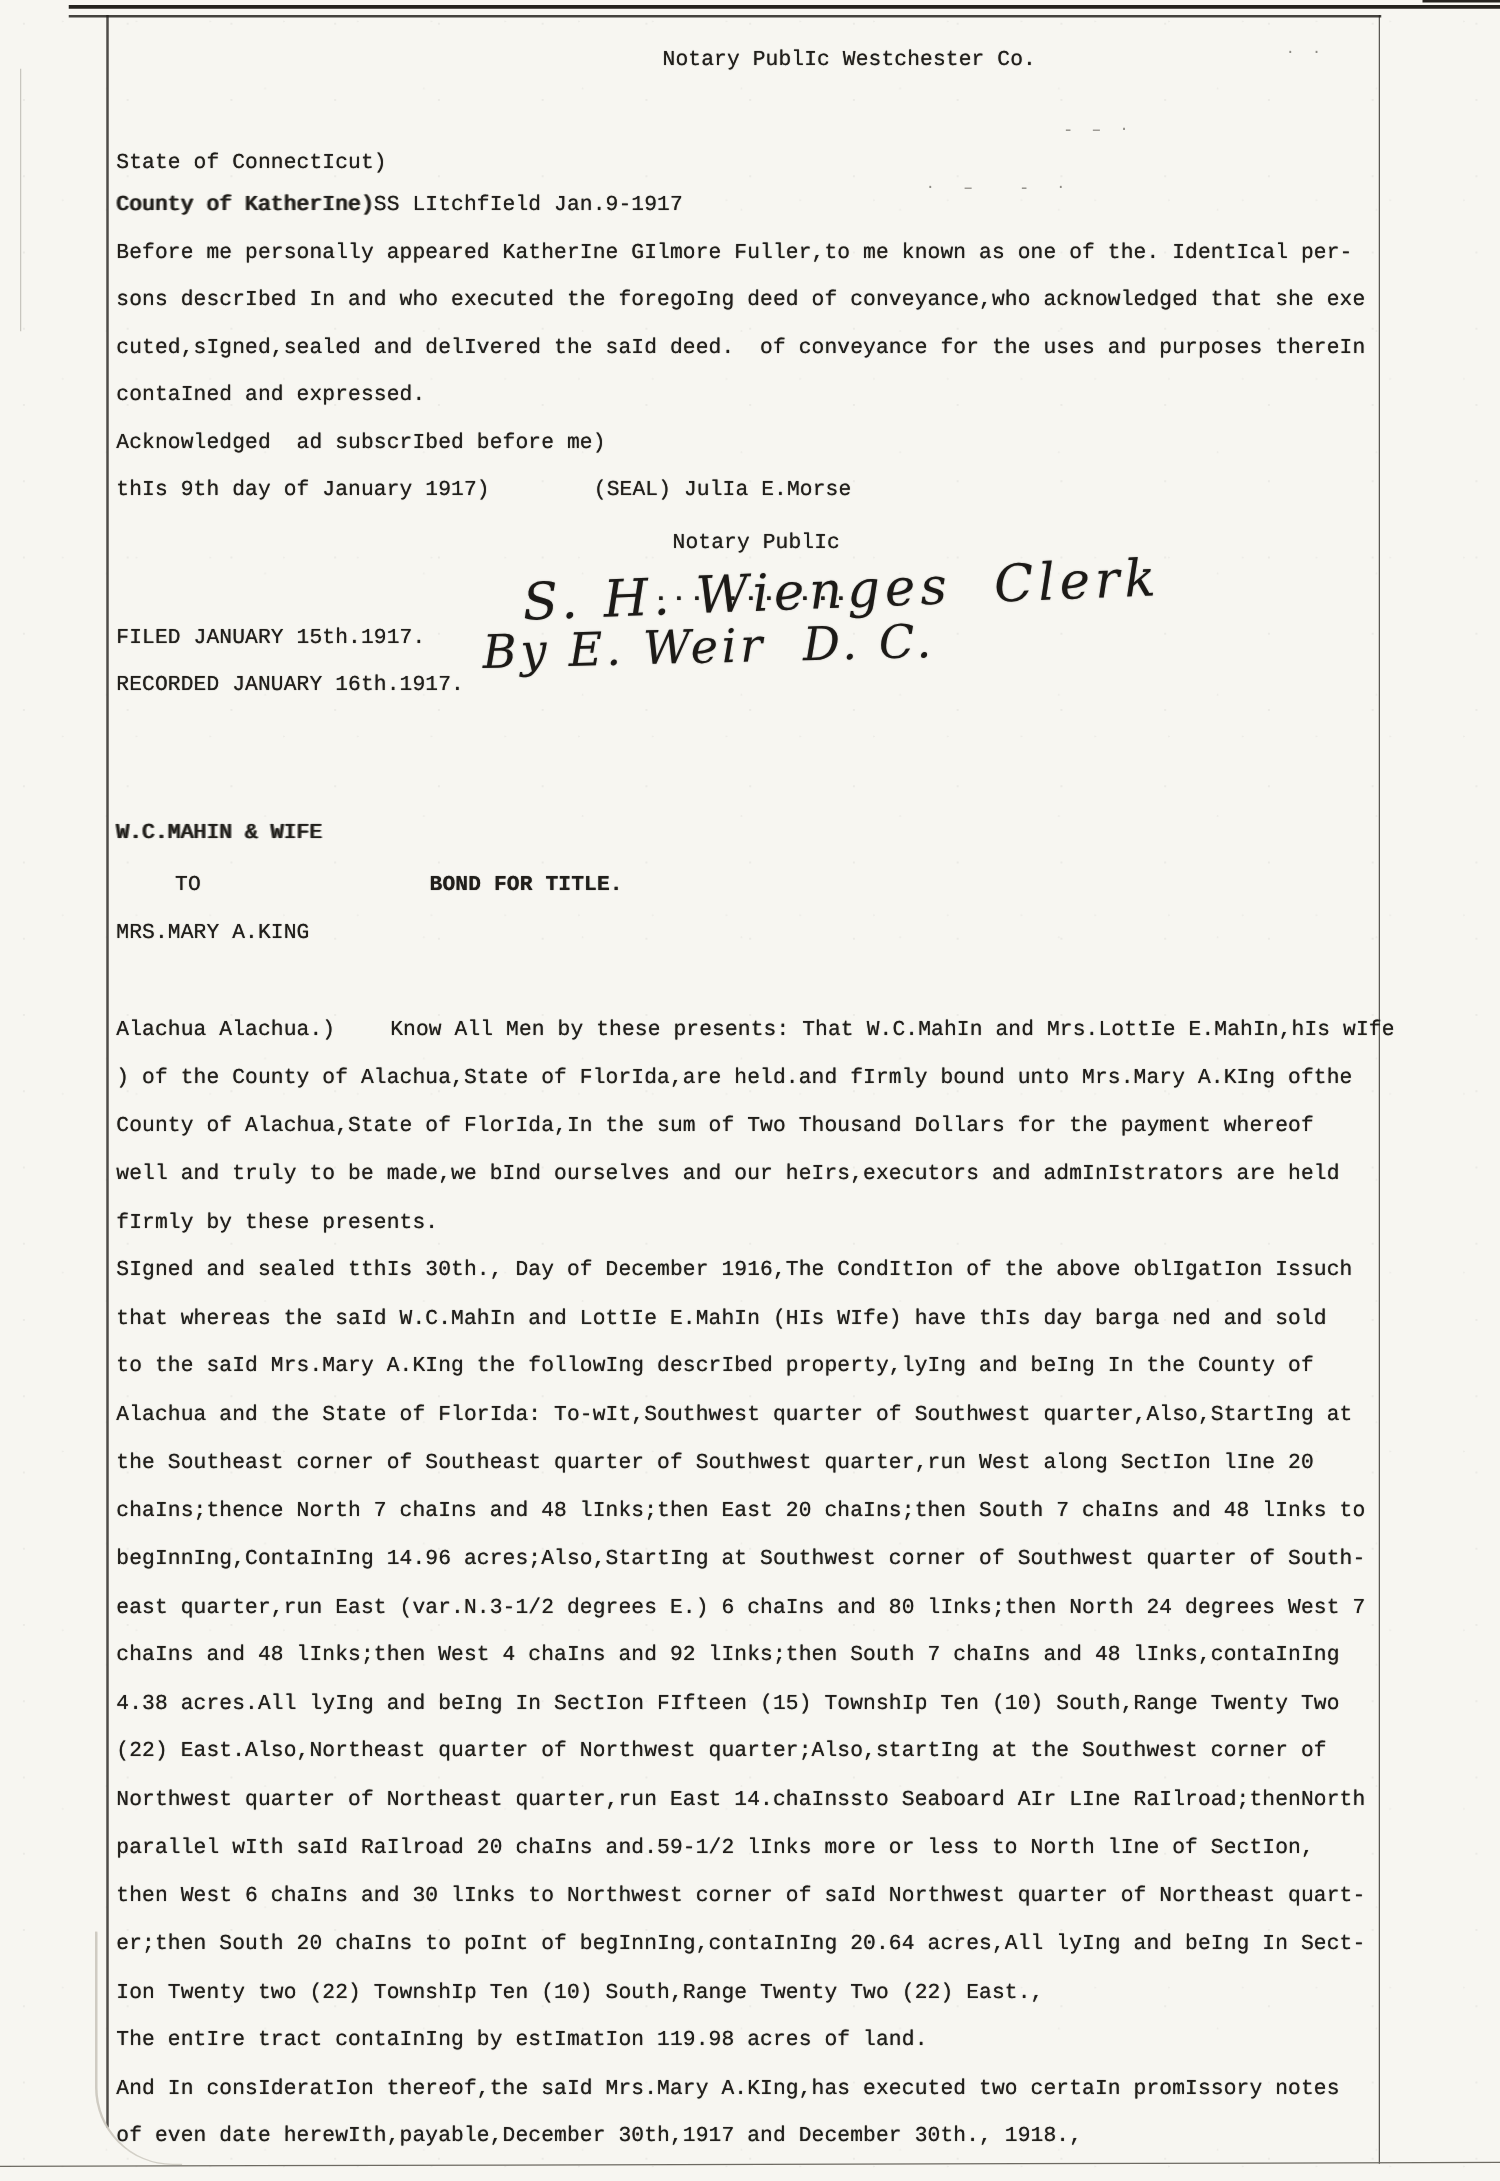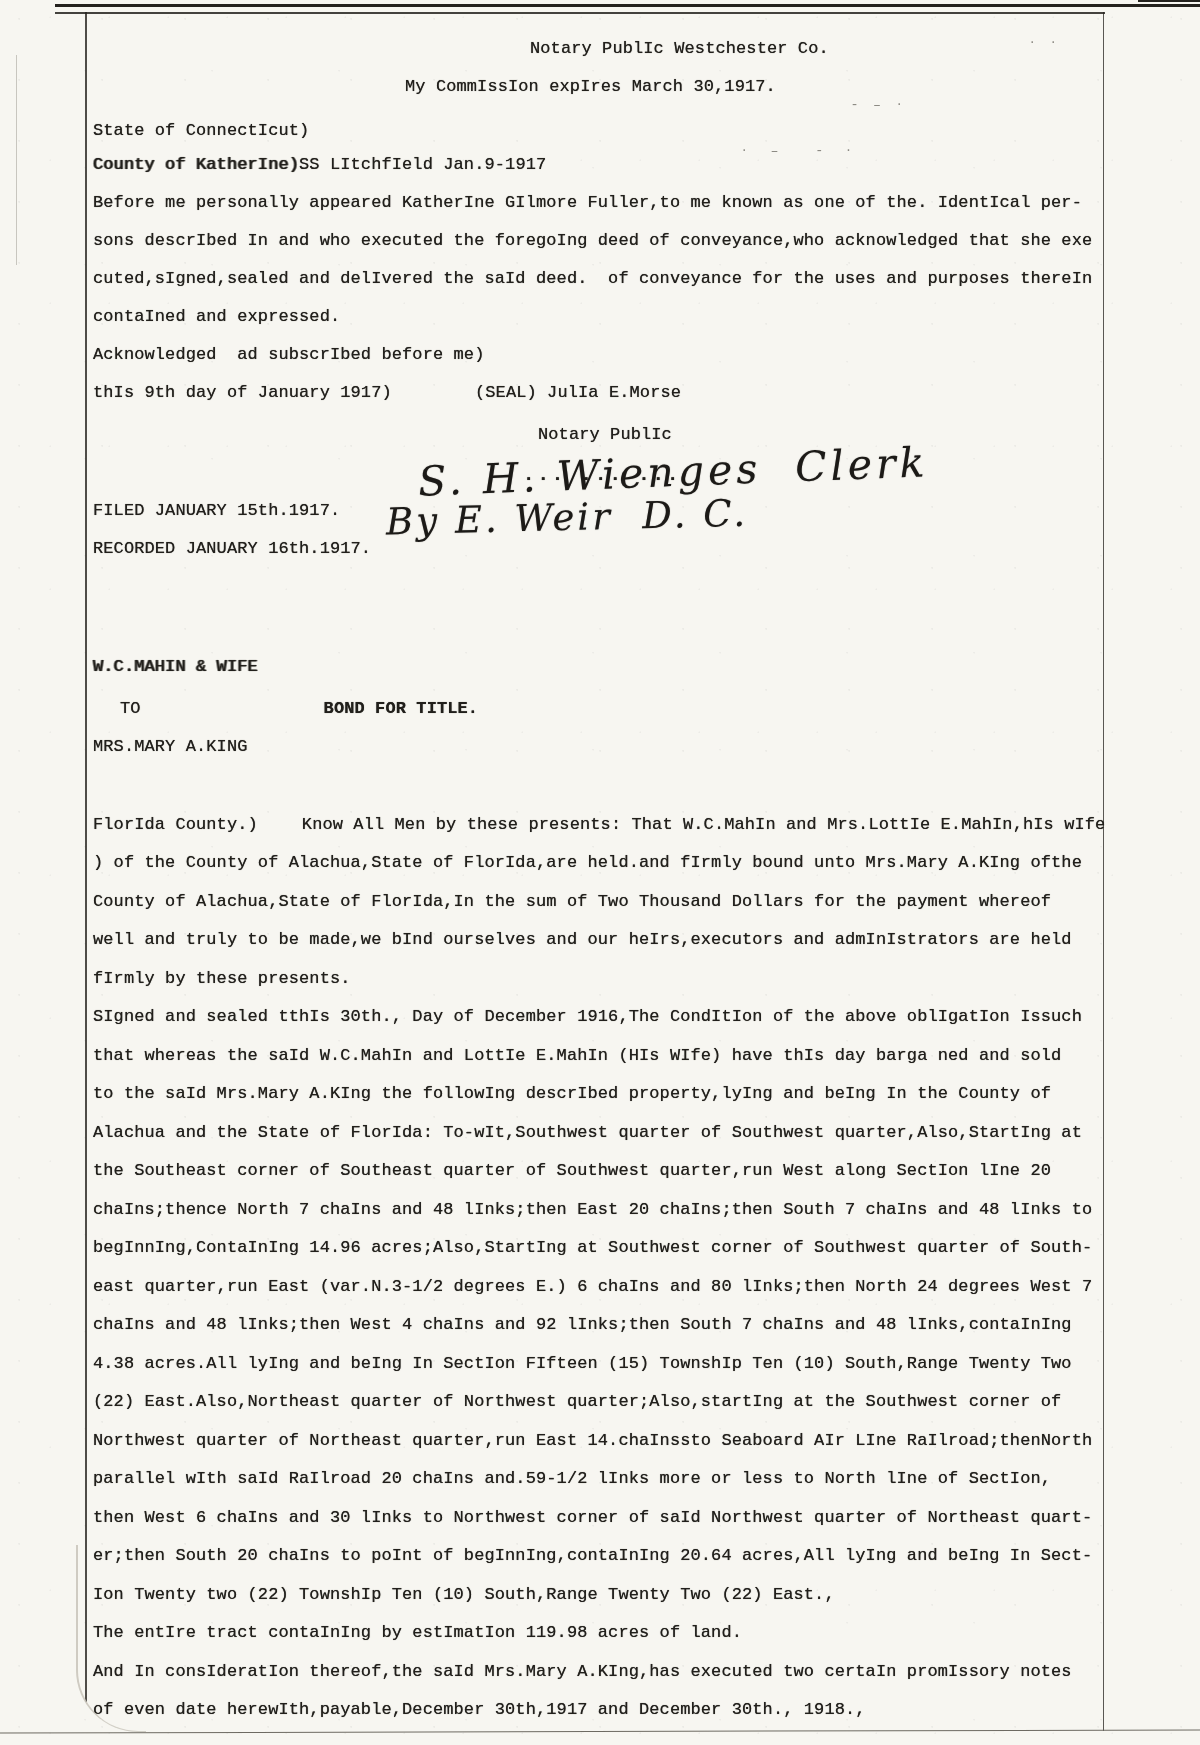--- a/index.html
+++ b/index.html
@@ -39,21 +39,21 @@
   .edge-faint{position:absolute;left:16px;top:55px;width:1px;height:210px;background:#9a968d;opacity:.5;}
   .corner-curl{
     position:absolute;left:76px;top:1545px;width:68px;height:186px;
     border-left:2px solid #cbc7bd;border-bottom:1px solid #cfccc3;
     border-bottom-left-radius:62px;opacity:.9;
   }
   .smudge{text-shadow:1px 0 0 rgba(30,28,24,.55), -1px 0 0 rgba(30,28,24,.45), 0 0 1px rgba(30,28,24,.7);}
   .dots{font-weight:bold;letter-spacing:3px;font-size:19px;}
   .seal-abs{position:absolute;left:382px;top:0;white-space:pre;}
   .open-gap{margin-left:44px;}
-  .to-label{margin-left:27px;}
+  .to-label{margin-left:47px;}
   .bond-title{margin-left:183px;font-weight:bold;}
   .handwriting{
     position:absolute;
     font-family:"DejaVu Serif","Liberation Serif",serif;
     font-style:italic;
     color:#1c1a17;
     white-space:pre;
     text-shadow:0 0 1px rgba(28,26,23,.5);
   }
   .sig1{left:418px;top:448px;font-size:41px;transform:rotate(-2.2deg);letter-spacing:4px;}
@@ -71,21 +71,20 @@
   <div class="rule rule-top-1"></div>
   <div class="rule rule-top-2"></div>
   <div class="rule rule-top-3"></div>
   <div class="rule rule-left"></div>
   <div class="rule rule-right"></div>
   <div class="rule rule-bottom"></div>
   <div class="edge-faint"></div>
   <div class="corner-curl"></div>
 
   <div class="tw" style="top:30px;left:530px">Notary PublIc Westchester Co.</div>
-  <div class="tw" style="top:68px;left:405px">My CommIssIon expIres March 30,1917.</div>
   <div class="tw" style="top:112px">State of ConnectIcut)</div>
   <div class="tw" style="top:146px"><span class="smudge">County of KatherIne)</span><span>SS LItchfIeld Jan.9-1917</span></div>
 
   <div class="tw list" style="top:184px"><div class="line">Before me personally appeared KatherIne GIlmore Fuller,to me known as one of the. IdentIcal per-</div><div class="line">sons descrIbed In and who executed the foregoIng deed of conveyance,who acknowledged that she exe</div><div class="line">cuted,sIgned,sealed and delIvered the saId deed.  of conveyance for the uses and purposes thereIn</div><div class="line">contaIned and expressed.</div></div>
 
   <div class="tw" style="top:336px">Acknowledged  ad subscrIbed before me)</div>
 
   <div class="tw" style="top:374px"><span>thIs 9th day of January 1917)</span><span class="seal-abs">(SEAL) JulIa E.Morse</span></div>
 
   <div class="tw" style="top:416px;left:538px">Notary PublIc</div>
@@ -93,21 +92,21 @@
 
   <div class="tw" style="top:492px">FILED JANUARY 15th.1917.</div>
   <div class="tw" style="top:530px">RECORDED JANUARY 16th.1917.</div>
   <div class="handwriting sig1">S. H. Wienges  Clerk</div>
   <div class="handwriting sig2">By E. Weir  D. C.</div>
 
   <div class="tw smudge" style="top:648px">W.C.MAHIN &amp; WIFE</div>
   <div class="tw" style="top:690px"><span class="to-label">TO</span><span class="bond-title">BOND FOR TITLE.</span></div>
   <div class="tw" style="top:728px">MRS.MARY A.KING</div>
 
-  <div class="tw" style="top:806px"><span>FlorIda County.)</span><span class="open-gap">Know All Men by these presents: That W.C.MahIn and Mrs.LottIe E.MahIn,hIs wIfe</span></div>
+  <div class="tw" style="top:806px"><span>Alachua Alachua.)</span><span class="open-gap">Know All Men by these presents: That W.C.MahIn and Mrs.LottIe E.MahIn,hIs wIfe</span></div>
 
   <div class="tw list38" style="top:844px"><div class="line">) of the County of Alachua,State of FlorIda,are held.and fIrmly bound unto Mrs.Mary A.KIng ofthe</div><div class="line">County of Alachua,State of FlorIda,In the sum of Two Thousand Dollars for the payment whereof</div><div class="line">well and truly to be made,we bInd ourselves and our heIrs,executors and admInIstrators are held</div><div class="line">fIrmly by these presents.</div><div class="line">SIgned and sealed tthIs 30th., Day of December 1916,The CondItIon of the above oblIgatIon Issuch</div><div class="line">that whereas the saId W.C.MahIn and LottIe E.MahIn (HIs WIfe) have thIs day barga ned and sold</div><div class="line">to the saId Mrs.Mary A.KIng the followIng descrIbed property,lyIng and beIng In the County of</div><div class="line">Alachua and the State of FlorIda: To-wIt,Southwest quarter of Southwest quarter,Also,StartIng at</div><div class="line">the Southeast corner of Southeast quarter of Southwest quarter,run West along SectIon lIne 20</div><div class="line">chaIns;thence North 7 chaIns and 48 lInks;then East 20 chaIns;then South 7 chaIns and 48 lInks to</div><div class="line">begInnIng,ContaInIng 14.96 acres;Also,StartIng at Southwest corner of Southwest quarter of South-</div><div class="line">east quarter,run East (var.N.3-1/2 degrees E.) 6 chaIns and 80 lInks;then North 24 degrees West 7</div><div class="line">chaIns and 48 lInks;then West 4 chaIns and 92 lInks;then South 7 chaIns and 48 lInks,contaInIng</div><div class="line">4.38 acres.All lyIng and beIng In SectIon FIfteen (15) TownshIp Ten (10) South,Range Twenty Two</div><div class="line">(22) East.Also,Northeast quarter of Northwest quarter;Also,startIng at the Southwest corner of</div><div class="line">Northwest quarter of Northeast quarter,run East 14.chaInssto Seaboard AIr LIne RaIlroad;thenNorth</div><div class="line">parallel wIth saId RaIlroad 20 chaIns and.59-1/2 lInks more or less to North lIne of SectIon,</div><div class="line">then West 6 chaIns and 30 lInks to Northwest corner of saId Northwest quarter of Northeast quart-</div><div class="line">er;then South 20 chaIns to poInt of begInnIng,contaInIng 20.64 acres,All lyIng and beIng In Sect-</div><div class="line">Ion Twenty two (22) TownshIp Ten (10) South,Range Twenty Two (22) East.,</div><div class="line">The entIre tract contaInIng by estImatIon 119.98 acres of land.</div><div class="line">And In consIderatIon thereof,the saId Mrs.Mary A.KIng,has executed two certaIn promIssory notes</div><div class="line">of even date herewIth,payable,December 30th,1917 and December 30th., 1918.,</div></div>
 
   <div class="artifact art1">. .</div>
   <div class="artifact art2">- – ·</div>
   <div class="artifact art3">· –  - ·</div>
 
 </div>
 
 </body></html>

